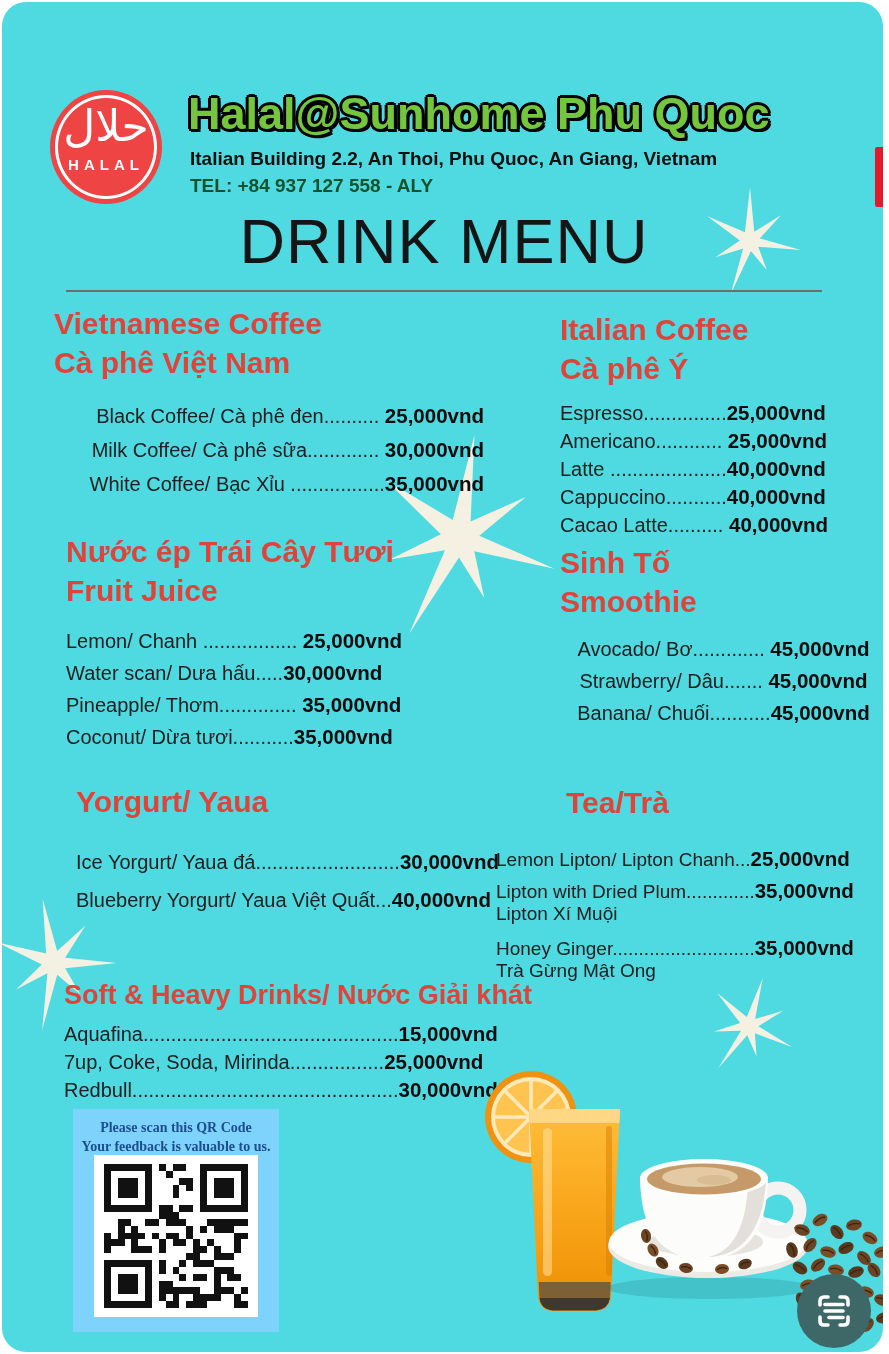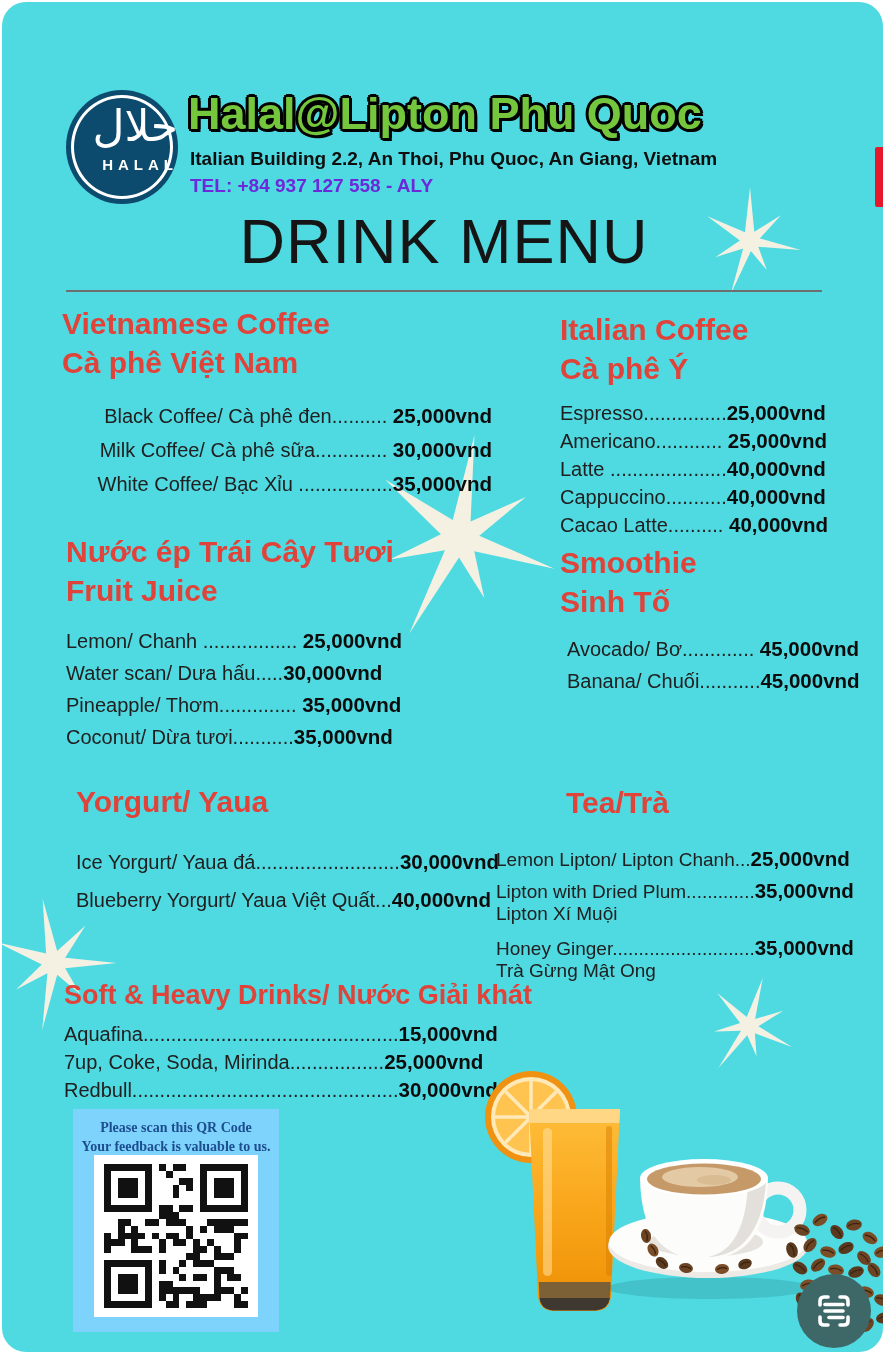--- a/index.html
+++ b/index.html
@@ -2,29 +2,29 @@
 <html><head>
 <meta charset="utf-8">
 <style>
   html,body{margin:0;padding:0;background:#ffffff;}
   body{width:889px;height:1354px;position:relative;overflow:hidden;
        font-family:"Liberation Sans","DejaVu Sans",sans-serif;}
   .card{position:absolute;left:2px;top:2px;width:881px;height:1350px;
         background:#4FDAE2;border-radius:24px;overflow:hidden;}
 
   
-  .logo{position:absolute;left:64px;top:88px;width:112px;height:114px;border-radius:50%;
-        background:#0c4a6e;color:#fff;text-align:right;}
+  .logo{position:absolute;left:48px;top:88px;width:112px;height:114px;border-radius:50%;
+        background:#ef4444;color:#fff;text-align:center;}
   .logo .ring{position:absolute;left:5px;top:5px;right:5px;bottom:5px;border:3px solid #fff;border-radius:50%;}
   .logo .ar{position:absolute;left:0;right:0;top:8px;font-size:44px;line-height:56px;font-family:"DejaVu Sans",sans-serif;}
   .logo .lat{position:absolute;left:0;right:0;top:66px;font-size:15px;font-weight:700;letter-spacing:5px;}
   .brand-title{position:absolute;left:186px;top:86px;font-size:45px;font-weight:700;color:#74C63C;white-space:nowrap;
         text-shadow:3px 0 #000,-3px 0 #000,0 3px #000,0 -3px #000,2px 2px #000,-2px 2px #000,2px -2px #000,-2px -2px #000,3px 3px #000;}
   .brand-address{position:absolute;left:188px;top:146px;font-size:19px;font-weight:700;color:#0f0f0f;white-space:nowrap;}
-  .brand-tel{position:absolute;left:188px;top:173px;font-size:19px;font-weight:700;color:#6d28d9;white-space:nowrap;}
+  .brand-tel{position:absolute;left:188px;top:173px;font-size:19px;font-weight:700;color:#14532d;white-space:nowrap;}
   .red-tag{position:absolute;right:0;top:145px;width:8px;height:60px;background:#E6182C;border-radius:2px 0 0 2px;}
 
   .menu-title{position:absolute;left:64px;top:203px;width:756px;text-align:center;
         font-size:63px;font-weight:400;color:#151515;letter-spacing:1px;}
   .divider{position:absolute;left:64px;top:288px;width:756px;height:2px;background:#6f6f6f;}
 
   
   .star{position:absolute;}
   .star polygon,.star use{fill:#F4F1E2;}
   .star.s1{left:692px;top:183px;width:112px;height:112px;}
@@ -33,32 +33,32 @@
   .star.s4{left:695px;top:972px;width:104px;height:104px;transform:rotate(16deg);}
 
   
   .section{position:absolute;}
   .sec-heading{color:#E0433A;font-weight:700;font-size:30px;line-height:39px;white-space:nowrap;}
   .items{margin-top:14px;}
   .item{font-size:20px;color:#202020;line-height:31px;white-space:nowrap;}
   .item .pr{font-weight:700;font-size:20.5px;color:#0c0c0c;}
   .subline{font-size:19px;color:#202020;line-height:21px;}
 
-  .sec-viet-coffee{left:60px;top:302px;width:430px;}
+  .sec-viet-coffee{left:52px;top:302px;width:430px;}
   .sec-viet-coffee .items{margin-top:17px;}
   .sec-viet-coffee .item{line-height:33px;text-align:right;}
   .sec-italian-coffee{left:558px;top:308px;width:320px;}
   .sec-italian-coffee .items{margin-top:11px;}
   .sec-italian-coffee .item{line-height:28px;}
   .sec-fruit-juice{left:64px;top:530px;width:440px;}
   .sec-fruit-juice .items{margin-top:15px;}
   .sec-fruit-juice .item{line-height:31px;}
   .sec-smoothie{left:558px;top:541px;width:320px;}
   .sec-smoothie .items{margin-top:12px;padding-left:7px;}
-  .sec-smoothie .item{line-height:32px;}
+  .sec-smoothie .item{line-height:32px;text-align:center;}
   .sec-yorgurt{left:74px;top:780px;width:460px;}
   .sec-yorgurt .items{margin-top:22px;}
   .sec-yorgurt .item{line-height:37px;}
   .sec-tea{left:564px;top:781px;width:330px;}
   .sec-tea .items{margin-left:-70px;margin-top:25px;width:410px;}
   .sec-tea .item{font-size:19px;line-height:23px;margin-bottom:8px;}
   .sec-tea .subline{margin-top:-8px;margin-bottom:12px;}
   .sec-soft-drinks{left:62px;top:976px;width:460px;}
   .sec-soft-drinks .sec-heading{font-size:27px;line-height:34px;}
   .sec-soft-drinks .items{margin-top:8px;}
@@ -104,21 +104,21 @@
     </svg>
   <svg class="star s4" viewBox="0 0 100 100">
       <use href="#sparkle-shape"></use>
     </svg>
 
   <div class="logo">
     <div class="ring"></div>
     <div class="ar">حلال</div>
     <div class="lat">HALAL</div>
   </div>
-  <div class="brand-title">Halal@Lipton Phu Quoc</div>
+  <div class="brand-title">Halal@Sunhome Phu Quoc</div>
   <div class="brand-address">Italian Building 2.2, An Thoi, Phu Quoc, An Giang, Vietnam</div>
   <div class="brand-tel">TEL: +84 937 127 558 - ALY</div>
   <div class="red-tag"></div>
 
   <div class="menu-title">DRINK MENU</div>
   <div class="divider"></div>
 
   <div class="section sec-viet-coffee">
       <div class="sec-heading">
         <div>Vietnamese Coffee</div>
@@ -150,25 +150,26 @@
       </div>
       <div class="items">
         <div class="item"><span class="nm">Lemon/ Chanh ................. </span><span class="pr">25,000vnd</span></div>
         <div class="item"><span class="nm">Water scan/ Dưa hấu.....</span><span class="pr">30,000vnd</span></div>
         <div class="item"><span class="nm">Pineapple/ Thơm.............. </span><span class="pr">35,000vnd</span></div>
         <div class="item"><span class="nm">Coconut/ Dừa tươi...........</span><span class="pr">35,000vnd</span></div>
       </div>
     </div>
   <div class="section sec-smoothie">
       <div class="sec-heading">
+        <div>Sinh Tố</div>
         <div>Smoothie</div>
-        <div>Sinh Tố</div>
       </div>
       <div class="items">
         <div class="item"><span class="nm">Avocado/ Bơ............. </span><span class="pr">45,000vnd</span></div>
+        <div class="item"><span class="nm">Strawberry/ Dâu....... </span><span class="pr">45,000vnd</span></div>
         <div class="item"><span class="nm">Banana/ Chuối...........</span><span class="pr">45,000vnd</span></div>
       </div>
     </div>
   <div class="section sec-yorgurt">
       <div class="sec-heading">
         <div>Yorgurt/ Yaua</div>
       </div>
       <div class="items">
         <div class="item"><span class="nm">Ice Yorgurt/ Yaua đá..........................</span><span class="pr">30,000vnd</span></div>
         <div class="item"><span class="nm">Blueberry Yorgurt/ Yaua Việt Quất...</span><span class="pr">40,000vnd</span></div>

